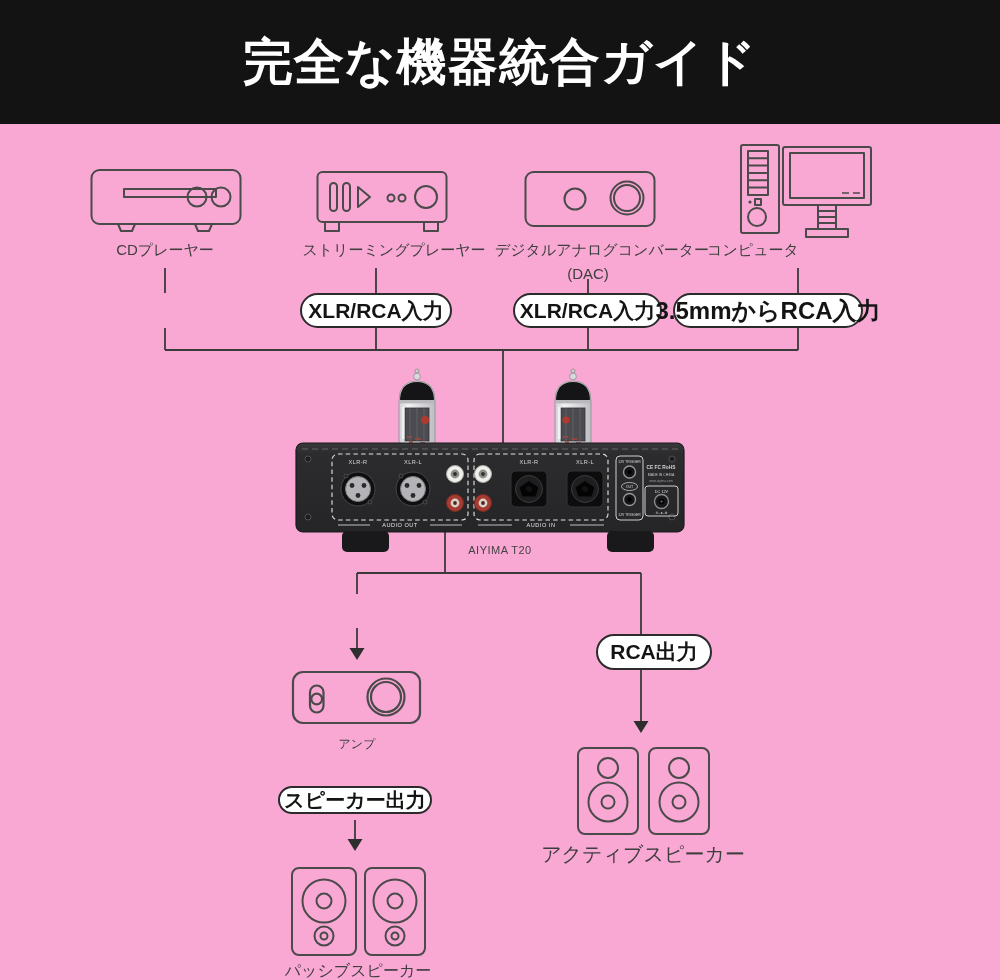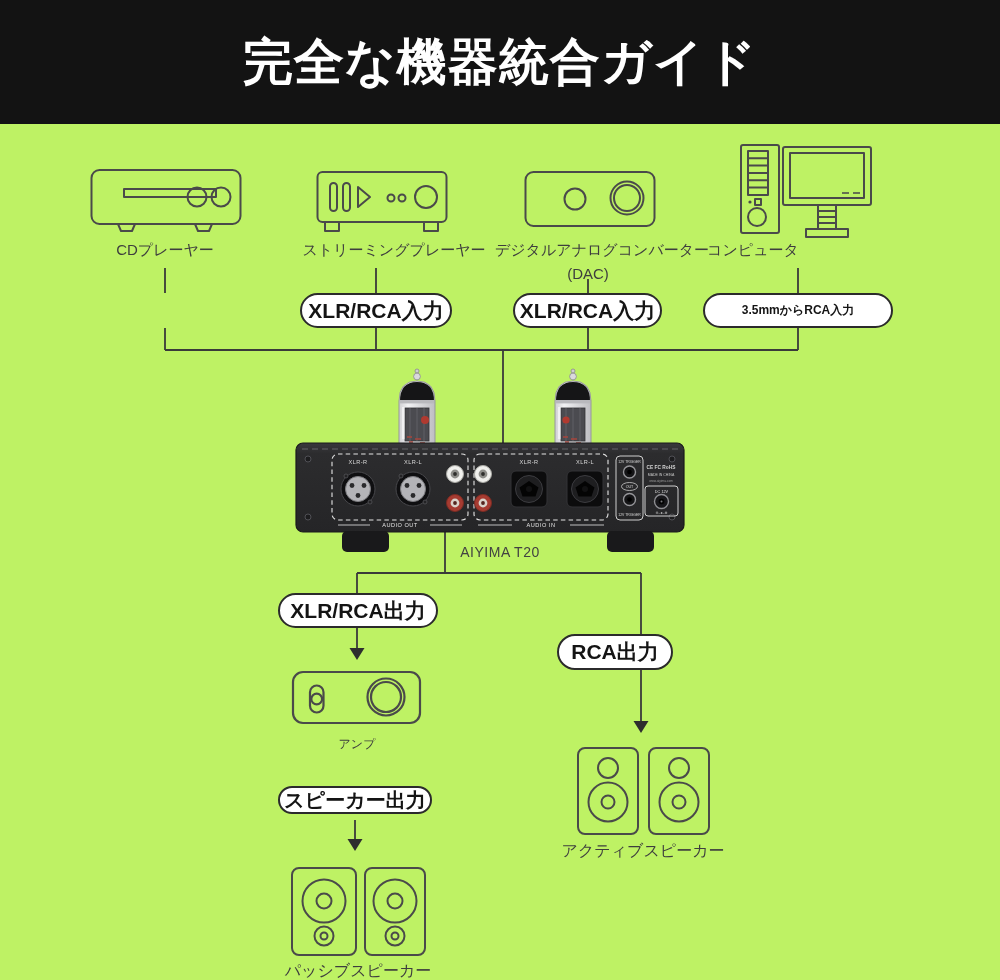--- a/index.html
+++ b/index.html
@@ -1,29 +1,29 @@
 <!DOCTYPE html>
 <html><head>
 <meta charset="utf-8">
 <style>
   html,body{margin:0;padding:0;background:#ffffff;}
   body{font-family:"Liberation Sans","DejaVu Sans",sans-serif;}
-  #stage{position:relative;width:1000px;height:980px;background:#bef264;overflow:hidden;}
+  #stage{position:relative;width:1000px;height:980px;background:#f9a8d4;overflow:hidden;}
   .banner{position:absolute;left:0;top:0;width:1000px;height:124px;background:#131313;
           display:flex;align-items:center;justify-content:center;}
   .banner h1{margin:0;color:#ffffff;font-size:50px;font-weight:800;letter-spacing:1px;}
   .lines-svg{position:absolute;left:0;top:0;z-index:1;}
   .icon-svg{position:absolute;z-index:2;}
   .dev-label{position:absolute;z-index:3;transform:translateX(-50%);white-space:nowrap;
              color:#3e3e3e;font-size:15px;text-align:right;}
   .pill{position:absolute;z-index:4;box-sizing:border-box;background:#ffffff;
         border:2.5px solid #2b2b2b;border-radius:18px;display:flex;align-items:center;
         justify-content:center;font-weight:700;color:#141414;font-size:21px;white-space:nowrap;}
   .model-label{position:absolute;z-index:3;transform:translateX(-50%);color:#424242;
-               font-size:14px;letter-spacing:.5px;white-space:nowrap;}
+               font-size:11px;letter-spacing:.5px;white-space:nowrap;}
   svg text{font-family:"Liberation Sans","DejaVu Sans",sans-serif;}
 </style>
 </head>
 <body>
 
 <div id="stage">
 
   <div class="banner">
     <h1>完全な機器統合ガイド</h1>
   </div>
@@ -103,21 +103,21 @@
   </svg>
 
   <div class="dev-label" style="left:165px;top:241px">CDプレーヤー</div>
   <div class="dev-label" style="left:394px;top:241px">ストリーミングプレーヤー</div>
   <div class="dev-label" style="left:602px;top:241px">デジタルアナログコンバーター</div>
   <div class="dev-label" style="left:588px;top:265px">(DAC)</div>
   <div class="dev-label" style="left:753px;top:241px">コンピュータ</div>
 
   <div class="pill" style="left:300px;top:293px;width:152px;height:35px">XLR/RCA入力</div>
   <div class="pill" style="left:513px;top:293px;width:149px;height:35px">XLR/RCA入力</div>
-  <div class="pill" style="left:703px;top:293px;width:190px;height:35px;font-size:12px">3.5mmからRCA入力</div>
+  <div class="pill" style="left:673px;top:293px;width:190px;height:35px;font-size:24px">3.5mmからRCA入力</div>
 
   <svg class="icon-svg" style="left:280px;top:360px" width="420" height="200" viewBox="280 360 420 200">
     <defs>
       <linearGradient id="glass" x1="0" y1="0" x2="1" y2="0">
         <stop offset="0" stop-color="#cfcfd2"></stop>
           <stop offset="0.25" stop-color="#f2f2f4"></stop>
         <stop offset="0.6" stop-color="#d9d9dc"></stop>
           <stop offset="1" stop-color="#bebec2"></stop>
       </linearGradient>
       <linearGradient id="chassisg" x1="0" y1="0" x2="0" y2="1">
@@ -244,22 +244,21 @@
       <text x="661.5" y="492.5" font-size="3.8" fill="#dddddd" text-anchor="middle">DC 12V</text>
       <circle cx="661.5" cy="501.5" r="7" fill="#17171a" stroke="#8e8e92" stroke-width="1.4"></circle>
       <circle cx="661.5" cy="501.5" r="2.8" fill="#040404"></circle>
       <circle cx="661.5" cy="501.5" r="1" fill="#77777b"></circle>
       <text x="661.5" y="513.5" font-size="3.6" fill="#cccccc" text-anchor="middle">⊖–●–⊕</text>
     </g>
   </svg>
 
   <div class="model-label" style="left:500px;top:544px">AIYIMA T20</div>
 
-  <div class="pill" style="left:278px;top:593px;width:160px;height:35px">XLR/RCA出力</div>
-  <div class="pill" style="left:557px;top:634px;width:116px;height:36px">RCA出力</div>
+  <div class="pill" style="left:596px;top:634px;width:116px;height:36px">RCA出力</div>
   <div class="pill" style="left:278px;top:786px;width:154px;height:28px;font-size:20px">スピーカー出力</div>
 
   <svg class="icon-svg" style="left:291px;top:670px" width="132" height="57" viewBox="0 0 132 57">
     <g stroke="#4a4a4a" stroke-width="2.2" fill="none" stroke-linejoin="round">
       <rect x="2" y="2" width="127" height="51" rx="10"></rect>
       <rect x="19" y="15.5" width="13.5" height="27" rx="6.7"></rect>
       <circle cx="25.7" cy="29" r="5.4"></circle>
       <circle cx="95" cy="27" r="18.5"></circle>
       <circle cx="95" cy="27" r="15"></circle>
     </g>
@@ -271,21 +270,21 @@
       <rect x="2" y="2" width="60" height="86" rx="7"></rect>
       <circle cx="32" cy="22" r="10"></circle>
       <circle cx="32" cy="56" r="19.5"></circle>
         <circle cx="32" cy="56" r="6.5"></circle>
       <rect x="73" y="2" width="60" height="86" rx="7"></rect>
       <circle cx="103" cy="22" r="10"></circle>
       <circle cx="103" cy="56" r="19.5"></circle>
         <circle cx="103" cy="56" r="6.5"></circle>
     </g>
   </svg>
-  <div class="dev-label" style="left:643px;top:841px;font-size:16px">アクティブスピーカー</div>
+  <div class="dev-label" style="left:643px;top:841px;font-size:20px">アクティブスピーカー</div>
 
   <svg class="icon-svg" style="left:290px;top:866px" width="136" height="91" viewBox="0 0 136 91">
     <g stroke="#4a4a4a" stroke-width="2" fill="none">
       <rect x="2" y="2" width="64" height="87" rx="7"></rect>
       <circle cx="34" cy="35" r="21.5"></circle>
         <circle cx="34" cy="35" r="7.5"></circle>
       <circle cx="34" cy="70" r="9.5"></circle>
         <circle cx="34" cy="70" r="3.5"></circle>
       <rect x="75" y="2" width="60" height="87" rx="7"></rect>
       <circle cx="105" cy="35" r="21.5"></circle>

